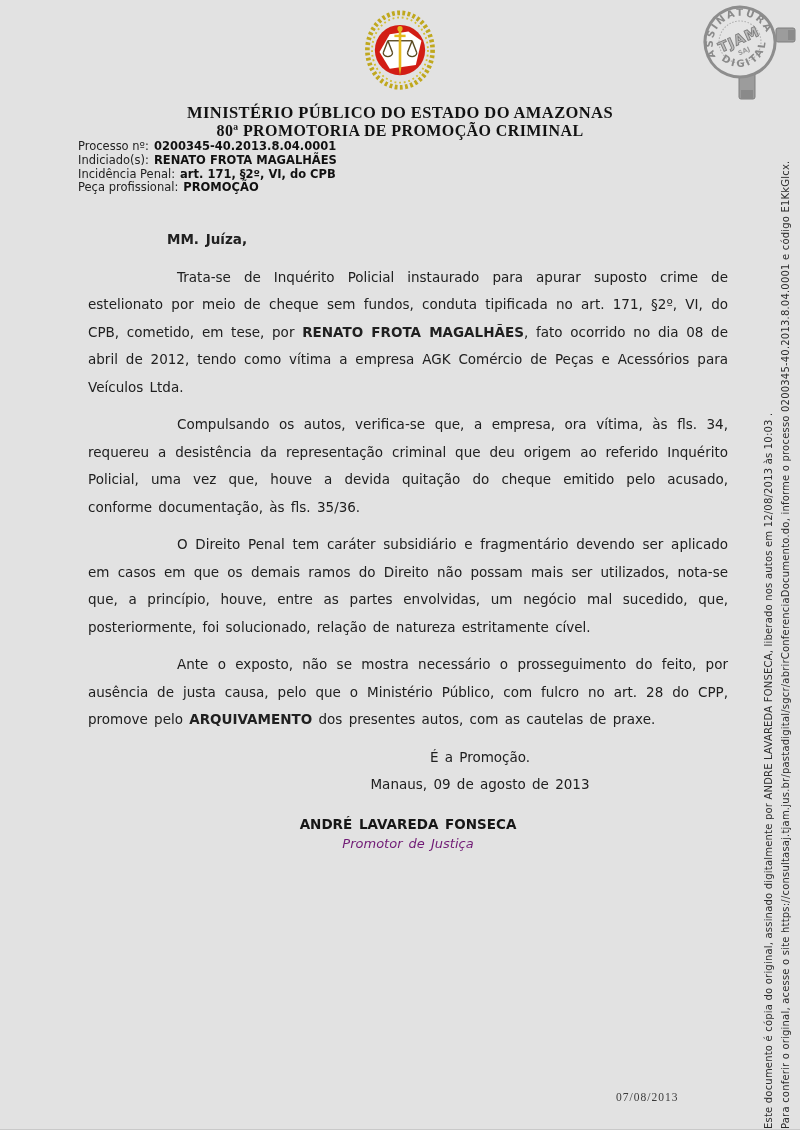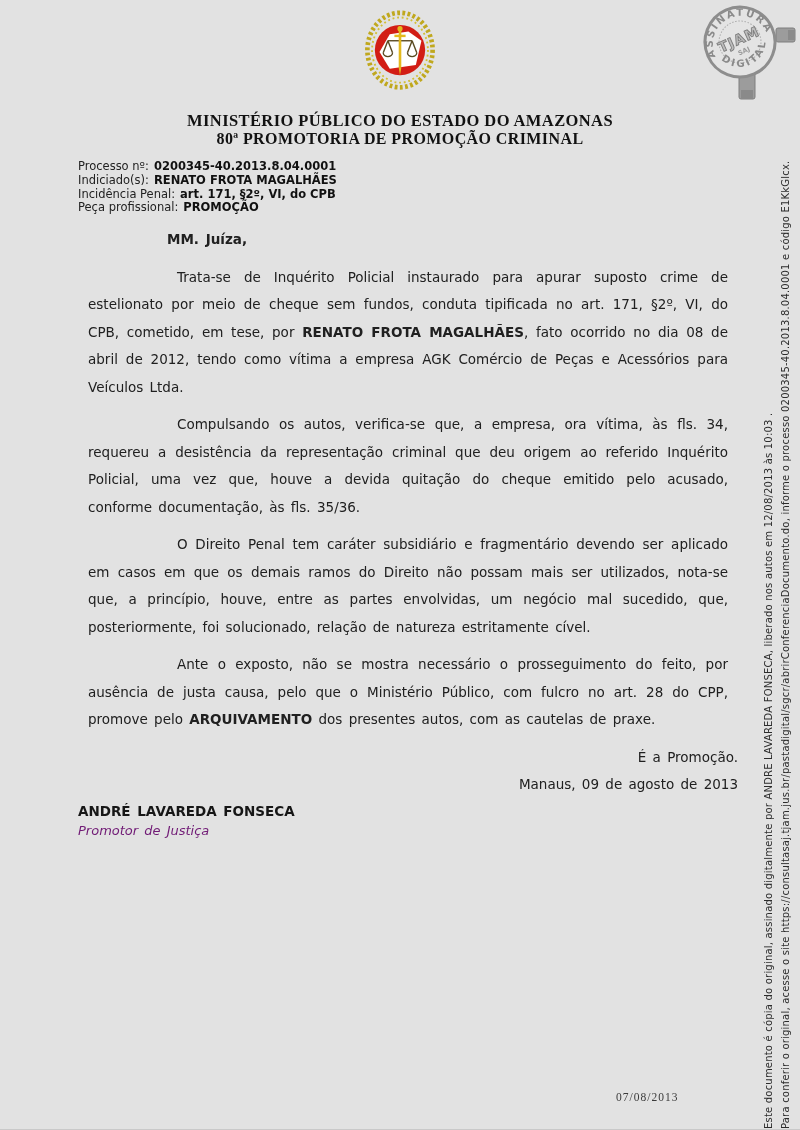--- a/index.html
+++ b/index.html
@@ -12,46 +12,46 @@
     color:var(--text, #1d1d1d);
     overflow:hidden;
     border-bottom:1px solid #c9c9c9;
   }
 
   
   .header { position:absolute; left:0; top:10px; width:800px; text-align:center; }
   .emblem-svg { display:inline-block; }
   .org-line1 {
     font-family:"Liberation Serif", serif; font-weight:bold;
-    font-size:16.5px; letter-spacing:.4px; color:#121212; line-height:18px; margin-top:16px;
+    font-size:16.5px; letter-spacing:.4px; color:#121212; line-height:18px; margin-top:8px;
   }
   .org-line2 {
     font-family:"Liberation Serif", serif; font-weight:bold;
     font-size:16px; letter-spacing:.4px; color:#121212; line-height:18px;
   }
 
   
   .seal { position:absolute; left:690px; top:2px; }
 
   
-  .case-info { position:absolute; left:78px; top:160px; font-size:11.5px; line-height:13.8px; color:#222; }
+  .case-info { position:absolute; left:78px; top:140px; font-size:11.5px; line-height:13.8px; color:#222; }
   .ci-label { font-weight:normal; }
   .ci-value { font-weight:bold; margin-left:5px; color:#111; }
 
   
   .doc-body {
     position:absolute; left:78px; top:226px; width:660px;
     font-size:13.5px; line-height:27.5px; color:#202020;
     text-align:justify; word-spacing:2px;
   }
   .salutation { font-weight:bold; padding-left:89px; text-align:left; }
   .para { text-indent:89px; margin:10px; }
   .b { font-weight:bold; }
-  .closing { text-align:right; padding-left:144px; }
-  .sig-block { margin-top:2px; text-align:left; }
+  .closing { text-align:center; padding-left:144px; }
+  .sig-block { margin-top:15px; text-align:center; }
   .sig-name { font-weight:bold; font-size:13.5px; line-height:20px; color:#161616; }
   .sig-title { font-style:italic; font-size:13px; line-height:20px; color:#701a75; }
 
   
   .footer-date {
     position:absolute; left:616px; top:1091px;
     font-family:"Liberation Serif", serif; font-size:11.5px;
     letter-spacing:1px; color:#3a3a3a;
   }
 

